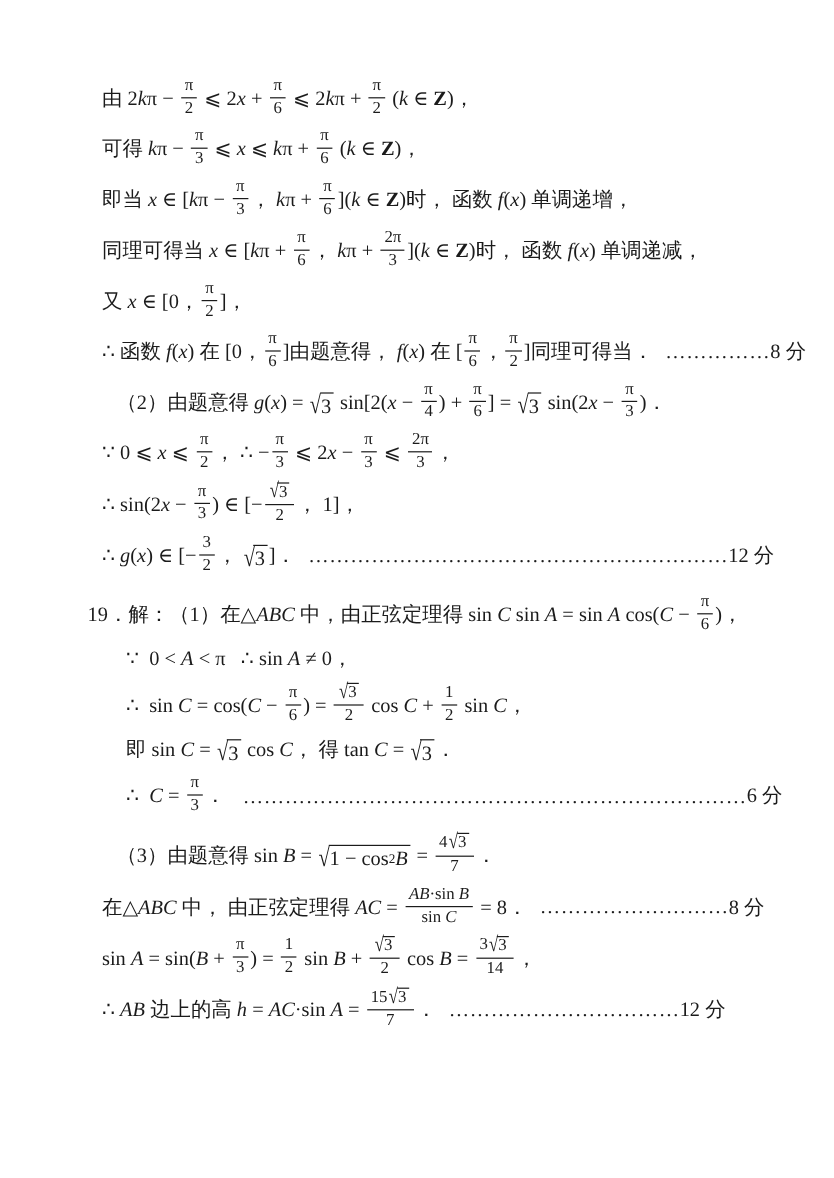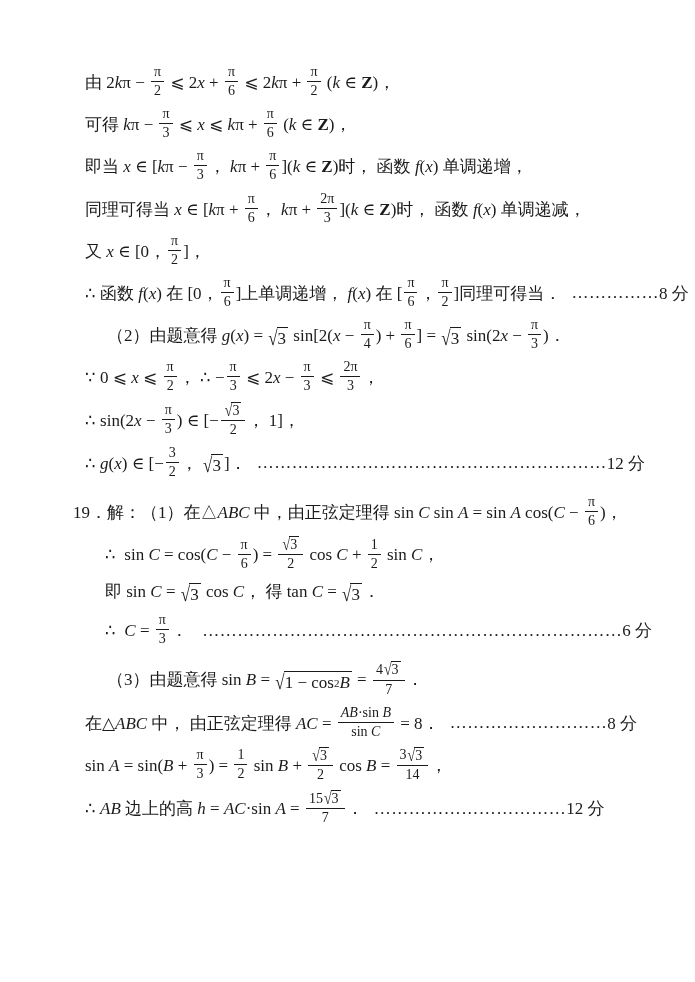--- a/index.html
+++ b/index.html
@@ -14,24 +14,24 @@
     padding:66px 42px 0 85px;
     font-size:17px;
     line-height:1.25;
   }
   .line{
     white-space:nowrap;
     margin-bottom:7px;
     min-height:26px;
     display:block;
   }
-  .ind1{margin-left:22px;}
+  .ind1{margin-left:12px;}
   .ind2{margin-left:20px;}
   .hang{margin-left:-12px;}
-  .sect{margin-top:14px;font-family:Liberation Serif, serif;}
+  .sect{margin-top:14px;}
   .tk{white-space:pre;}
   .it{font-style:italic;}
   .bd{font-weight:bold;}
   .sup{font-size:11px;vertical-align:super;line-height:0;}
   .frac{
     display:inline-flex;
     flex-direction:column;
     align-items:center;
     vertical-align:middle;
     margin:0 2px;
@@ -127,21 +127,21 @@
           <span class="tk">2</span>
         </span>
       </span><span class="tk">]，</span></div>
     <div class="line"><span class="tk">∴ 函数 </span><span class="tk it">f</span><span class="tk">(</span><span class="tk it">x</span><span class="tk">) 在 [0，</span><span class="frac">
         <span class="num">
           <span class="tk">π</span>
         </span>
         <span class="den">
           <span class="tk">6</span>
         </span>
-      </span><span class="tk">]上单调递增， </span><span class="tk it">f</span><span class="tk">(</span><span class="tk it">x</span><span class="tk">) 在 [</span><span class="frac">
+      </span><span class="tk">]由题意得， </span><span class="tk it">f</span><span class="tk">(</span><span class="tk it">x</span><span class="tk">) 在 [</span><span class="frac">
         <span class="num">
           <span class="tk">π</span>
         </span>
         <span class="den">
           <span class="tk">6</span>
         </span>
       </span><span class="tk">，</span><span class="frac">
         <span class="num">
           <span class="tk">π</span>
         </span>
@@ -244,20 +244,21 @@
         </span>
       </span><span class="tk">]． </span><span class="dots">……………………………………………………</span><span class="score">12 分</span></div>
     <div class="line hang sect"><span class="tk">19．解：（1）在△</span><span class="tk it">ABC</span><span class="tk"> 中，由正弦定理得 sin </span><span class="tk it">C</span><span class="tk"> sin </span><span class="tk it">A</span><span class="tk"> = sin </span><span class="tk it">A</span><span class="tk"> cos(</span><span class="tk it">C</span><span class="tk"> − </span><span class="frac">
         <span class="num">
           <span class="tk">π</span>
         </span>
         <span class="den">
           <span class="tk">6</span>
         </span>
       </span><span class="tk">)，</span></div>
+    <div class="line ind2"><span class="tk">∵  0 &lt; </span><span class="tk it">A</span><span class="tk"> &lt; π   ∴ sin </span><span class="tk it">A</span><span class="tk"> ≠ 0，</span></div>
     <div class="line ind2"><span class="tk">∴  sin </span><span class="tk it">C</span><span class="tk"> = cos(</span><span class="tk it">C</span><span class="tk"> − </span><span class="frac">
         <span class="num">
           <span class="tk">π</span>
         </span>
         <span class="den">
           <span class="tk">6</span>
         </span>
       </span><span class="tk">) = </span><span class="frac">
         <span class="num">
           <span class="sqrt">

